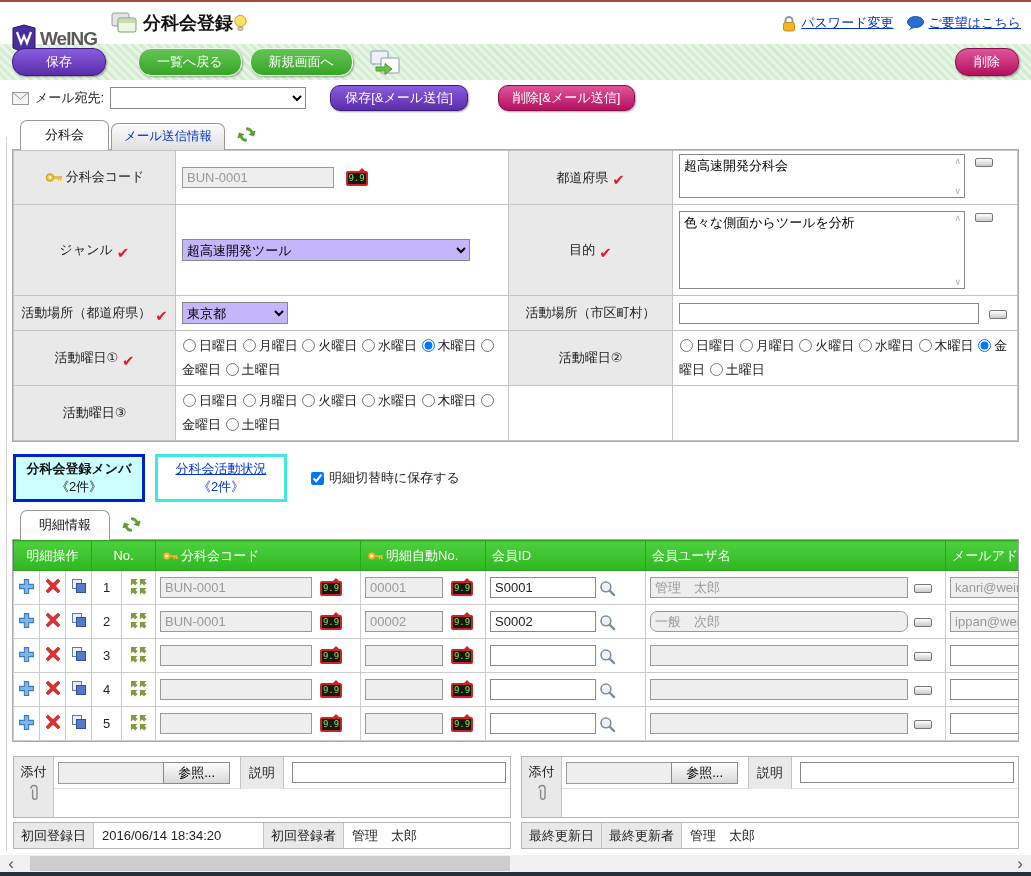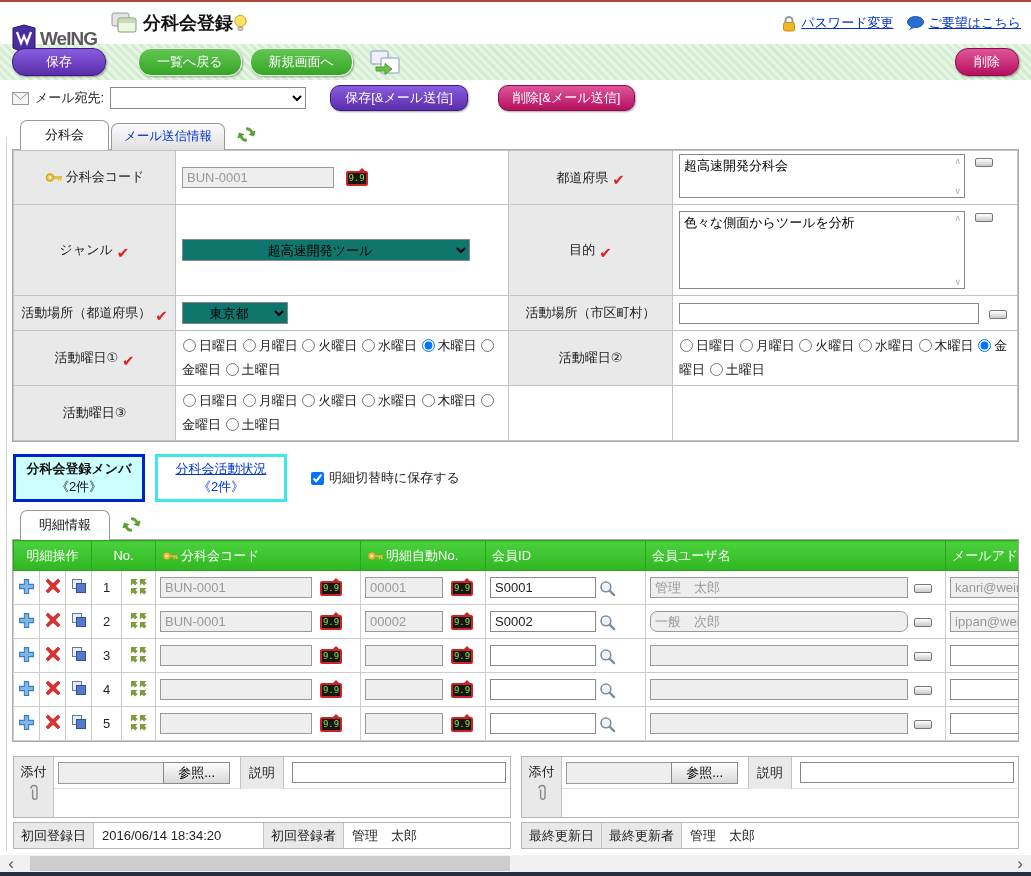--- a/index.html
+++ b/index.html
@@ -49,21 +49,21 @@
   td.lbl { background:#e9e9e9; text-align:center; padding:2px 4px; }
   td.fld { background:#fff; padding:3px 6px; }
   td.blank { border:none; background:#fff; }
   .lbl-inner { display:inline-flex; align-items:center; gap:4px; justify-content:center; }
   .req { color:#e02020; font-weight:bold; font-size:15px; line-height:1; transform:translateY(2px); }
   .r1 td { height:52px; } .r2 td { height:90px; } .r3 td { height:35px; }
   .r4 td { height:54px; } .r5 td { height:47px; }
 
   input.inp { height:21px; border:1px solid #888; padding:1px 4px; font-size:13px; font-family:inherit; background:#fff; color:#222; }
   input.inp:disabled, input.inp.dis { background:#eee; color:#999; border-color:#999; }
-  select.sel { height:22px; border:1px solid #888; background:#0f766e; font-size:13px; font-family:inherit;text-align:center; }
+  select.sel { height:22px; border:1px solid #888; background:#c4b5fd; font-size:13px; font-family:inherit; }
 
   .cnt { display:inline-block; min-width:22px; height:15px; background:#151515; border:2px solid #cc2222; border-radius:2px;
     color:#8ae23c; font-family:"DejaVu Sans Mono",monospace; font-size:9px; line-height:11px; text-align:center;
     vertical-align:middle; margin-left:8px; position:relative; }
   .cnt::after { content:""; position:absolute; top:-8px; right:1px; border:3px solid transparent; border-bottom-color:#cc2222; }
 
   .ta-wrap { position:relative; display:inline-block; vertical-align:middle; }
   textarea.ta { border:1px solid #888; font-family:inherit; font-size:13px; padding:2px 16px 2px 4px; resize:none; overflow:hidden; }
   .ta-name { width:286px; height:44px; }
   .ta-purpose { width:286px; height:78px; }

